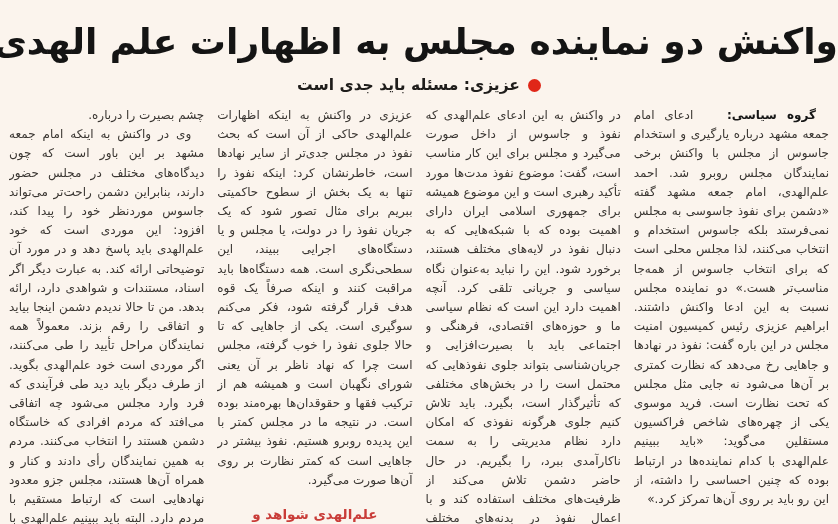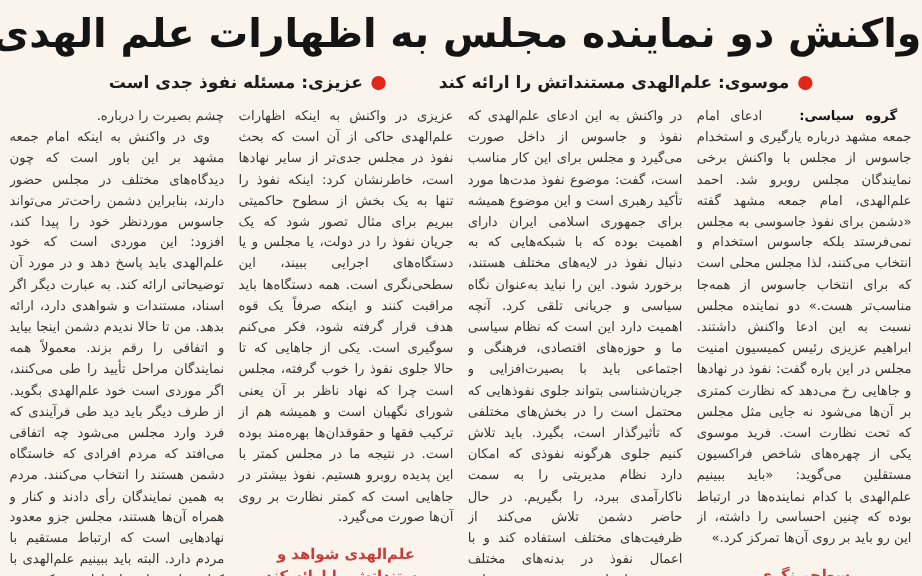--- a/index.html
+++ b/index.html
@@ -11,21 +11,21 @@
   .page {
     width: 838px;
     height: 524px;
     background: #fbf4ed;
     color: #33302c;
     overflow: hidden;
     direction: rtl;
     position: relative;
   }
   
-  .header { padding-top: 6px; }
+  .header { padding-top: 16px; }
   .headline {
     text-align: center;
     font-size: 36px;
     font-weight: bold;
     color: #141414;
     line-height: 52px;
     white-space: nowrap;
     letter-spacing: -1px;
   }
   .subhead-row {
@@ -91,25 +91,21 @@
 <body>
 
 <div class="page">
 
   <div class="header">
     <h1 class="headline">واکنش دو نماینده مجلس به اظهارات علم الهدی</h1>
 
     <div class="subhead-row">
       <div class="subhead-item">
         <span class="red-dot"></span>
-        <span>موسوی: علم‌الهدی مستنداتش را ارائه کند</span>
-      </div>
-      <div class="subhead-item">
-        <span class="red-dot"></span>
-        <span>عزیزی: مسئله نفوذ جدی است</span>
+        <span>عزیزی: مسئله باید جدی است</span>
       </div>
     </div>
   </div>
 
   <div class="body">
 
     <div class="col">
       <p class="indent"><span class="lead">گروه سیاسی:</span> <span>ادعای امام جمعه مشهد درباره یارگیری و استخدام جاسوس از مجلس با واکنش برخی نمایندگان مجلس روبرو شد. احمد علم‌الهدی، امام جمعه مشهد گفته «دشمن برای نفوذ جاسوسی به مجلس نمی‌فرستد بلکه جاسوس استخدام و انتخاب می‌کنند، لذا مجلس محلی است که برای انتخاب جاسوس از همه‌جا مناسب‌تر هست.» دو نماینده مجلس نسبت به این ادعا واکنش داشتند. ابراهیم عزیزی رئیس کمیسیون امنیت مجلس در این باره گفت: نفوذ در نهادها و جاهایی رخ می‌دهد که نظارت کمتری بر آن‌ها می‌شود نه جایی مثل مجلس که تحت نظارت است. فرید موسوی یکی از چهره‌های شاخص فراکسیون مستقلین می‌گوید: «باید ببینیم علم‌الهدی با کدام نماینده‌ها در ارتباط بوده که چنین احساسی را داشته، از این رو باید بر روی آن‌ها تمرکز کرد.»</span></p>
       <h2 class="sec-heading">سطحی‌نگری</h2>
 

